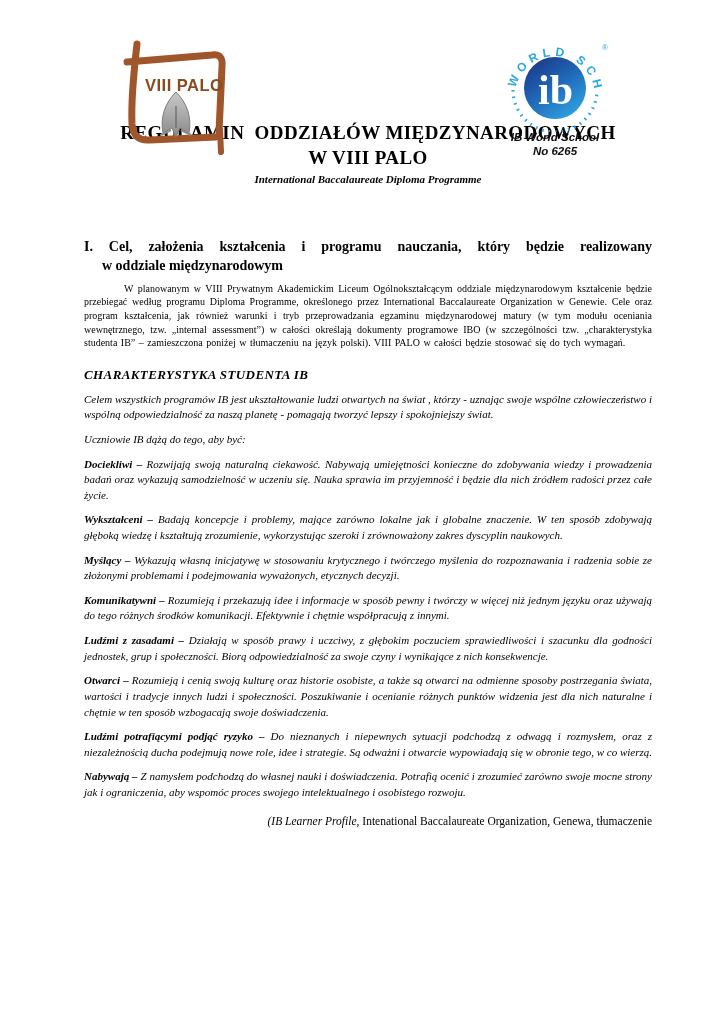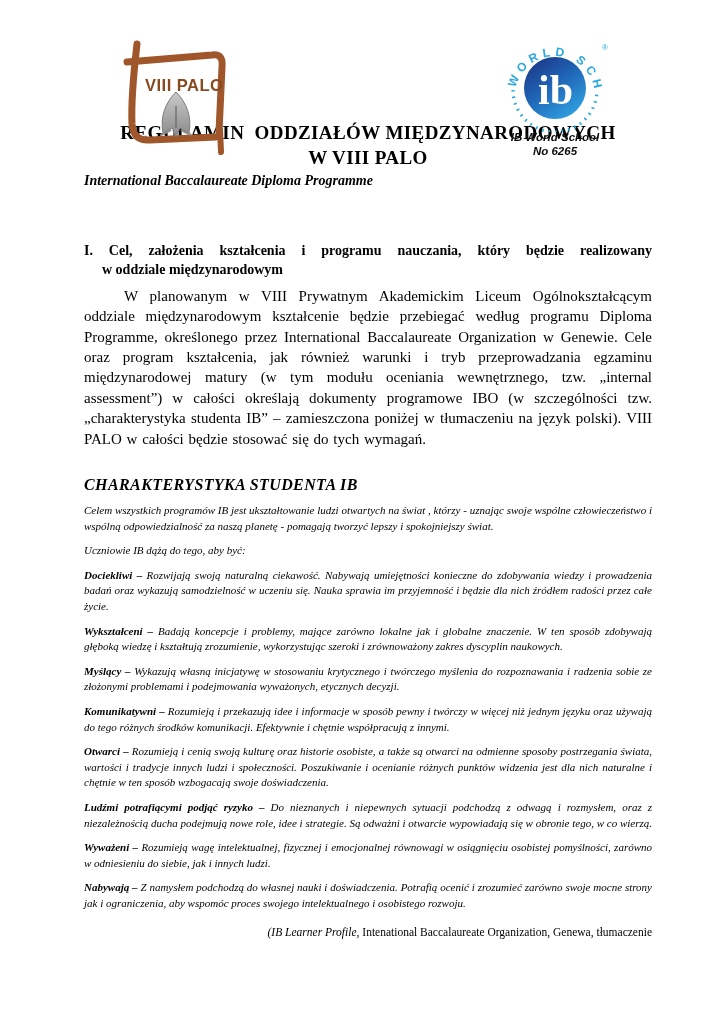--- a/index.html
+++ b/index.html
@@ -27,44 +27,45 @@
   .doc-title{
     margin-top:120px;
     text-align:center;
     font-weight:bold;
     font-size:19px;
     line-height:1.32;
     letter-spacing:0.4px;
     white-space:pre-wrap;
   }
   .doc-subtitle{
+    text-align:center;
     font-weight:bold;font-style:italic;
-    font-size:14px;
+    font-size:11px;
     margin-top:3px;
   }
   .section-heading{
     margin-top:52px;
     font-weight:bold;
     font-size:14px;
     line-height:1.38;
   }
   .section-heading .justify-line{display:block;text-align:justify;text-align-last:justify;}
   .section-heading .plain-line{display:block;margin-left:18px;}
   .body-paragraph{
     margin:6px 0 0 0;
-    font-size:15px;
+    font-size:10px;
     line-height:1.36;
     text-align:justify;
     text-indent:40px;
     word-spacing:1px;
   }
   .profile-heading{
-    margin-top:27px;
+    margin-top:17px;
     font-weight:bold;font-style:italic;
-    font-size:16px;
+    font-size:13px;
     letter-spacing:0.4px;
   }
   .profile-paragraph{
     margin:9px 0 0 0;
     font-style:italic;
     font-size:11px;
     line-height:1.42;
     text-align:justify;
   }
   .profile-paragraph b{font-weight:bold;}
@@ -150,27 +151,27 @@
     <p class="profile-paragraph">Uczniowie IB dążą do tego, aby być:</p>
 
     <p class="profile-paragraph"><b>Dociekliwi –</b> <span>Rozwijają swoją naturalną ciekawość. Nabywają umiejętności konieczne do zdobywania wiedzy i prowadzenia badań oraz wykazują samodzielność w uczeniu się. Nauka sprawia im przyjemność i będzie dla nich źródłem radości przez całe życie.</span></p>
 
     <p class="profile-paragraph"><b>Wykształceni –</b> <span>Badają koncepcje i problemy, mające zarówno lokalne jak i globalne znaczenie. W ten sposób zdobywają głęboką wiedzę i kształtują zrozumienie, wykorzystując szeroki i zrównoważony zakres dyscyplin naukowych.</span></p>
 
     <p class="profile-paragraph"><b>Myślący –</b> <span>Wykazują własną inicjatywę w stosowaniu krytycznego i twórczego myślenia do rozpoznawania i radzenia sobie ze złożonymi problemami i podejmowania wyważonych, etycznych decyzji.</span></p>
 
     <p class="profile-paragraph"><b>Komunikatywni –</b> <span>Rozumieją i przekazują idee i informacje w sposób pewny i twórczy w więcej niż jednym języku oraz używają do tego różnych środków komunikacji. Efektywnie i chętnie współpracują z innymi.</span></p>
 
+    <p class="profile-paragraph"><b>Ludźmi z zasadami –</b> <span>Działają w sposób prawy i uczciwy, z głębokim poczuciem sprawiedliwości i szacunku dla godności jednostek, grup i społeczności. Biorą odpowiedzialność za swoje czyny i wynikające z nich konsekwencje.</span></p>
 
     <p class="profile-paragraph"><b>Otwarci –</b> <span>Rozumieją i cenią swoją kulturę oraz historie osobiste, a także są otwarci na odmienne sposoby postrzegania świata, wartości i tradycje innych ludzi i społeczności. Poszukiwanie i ocenianie różnych punktów widzenia jest dla nich naturalne i chętnie w ten sposób wzbogacają swoje doświadczenia.</span></p>
 
 
     <p class="profile-paragraph"><b>Ludźmi potrafiącymi podjąć ryzyko –</b> <span>Do nieznanych i niepewnych sytuacji podchodzą z odwagą i rozmysłem, oraz z niezależnością ducha podejmują nowe role, idee i strategie. Są odważni i otwarcie wypowiadają się w obronie tego, w co wierzą.</span></p>
 
-    <p class="profile-paragraph"><b>Wyważeni –</b> <span>Rozumieją wagę intelektualnej, fizycznej i emocjonalnej równowagi w osiągnięciu osobistej pomyślności, zarówno w odniesieniu do siebie, jak i innych ludzi.</span></p>
 
     <p class="profile-paragraph"><b>Nabywają –</b> <span>Z namysłem podchodzą do własnej nauki i doświadczenia. Potrafią ocenić i zrozumieć zarówno swoje mocne strony jak i ograniczenia, aby wspomóc proces swojego intelektualnego i osobistego rozwoju.</span></p>
 
     <div class="source-block">
       <div><span class="source-italic">(IB Learner Profile,</span><span> Intenational Baccalaureate Organization, Genewa,  tłumaczenie</span></div>
 
     </div>
 
   </div>
 </div>

